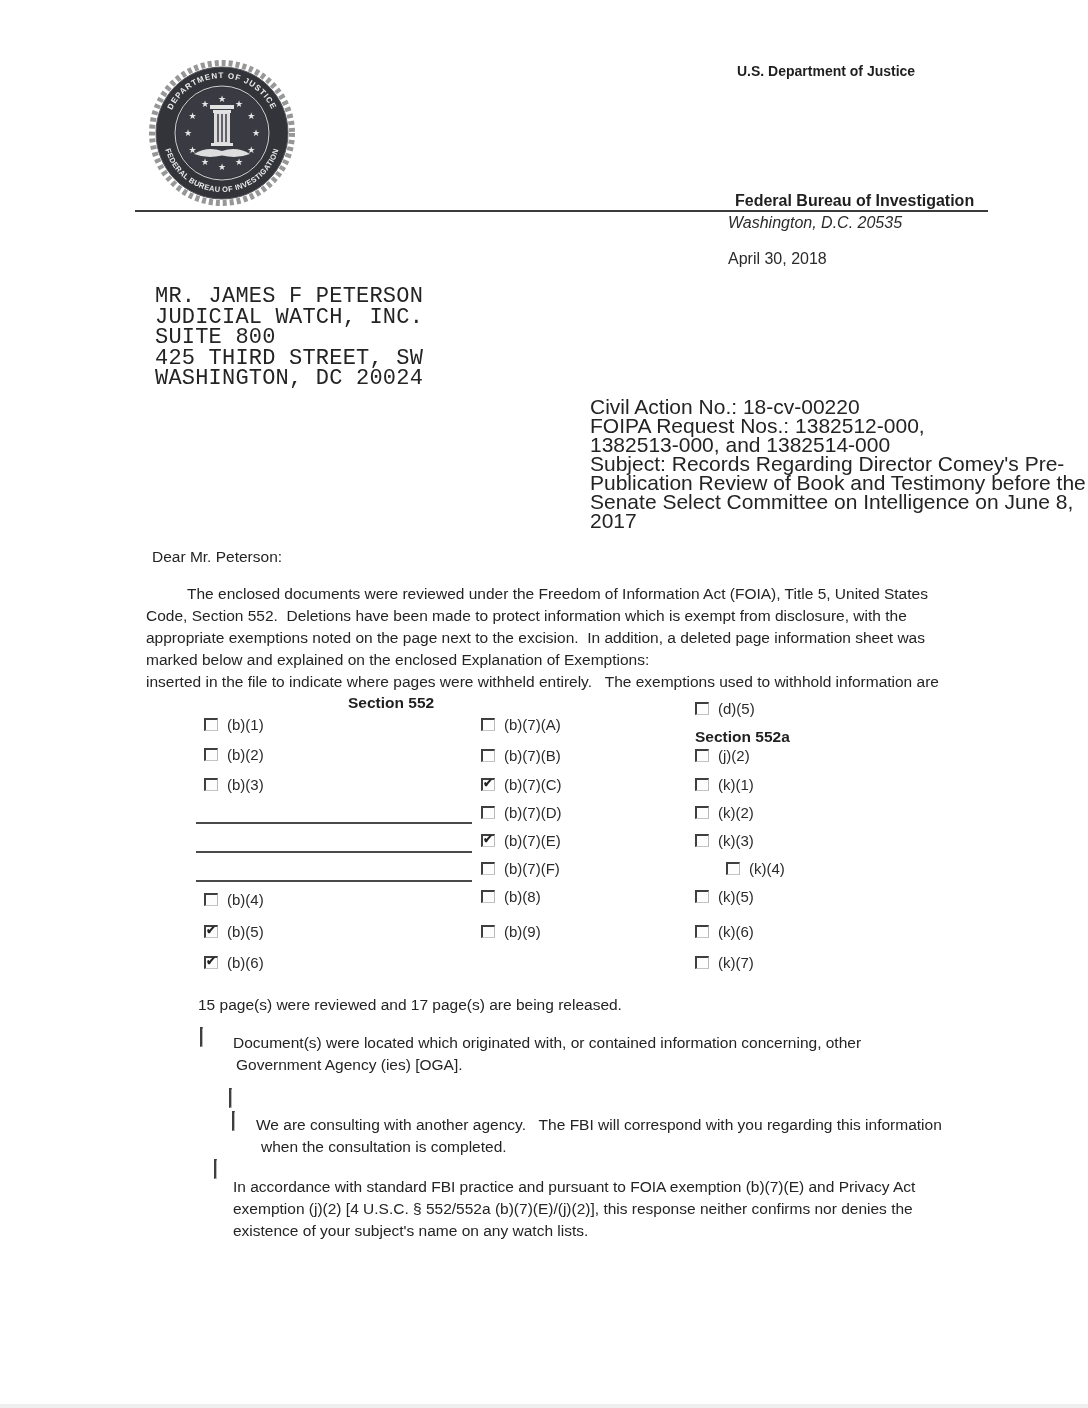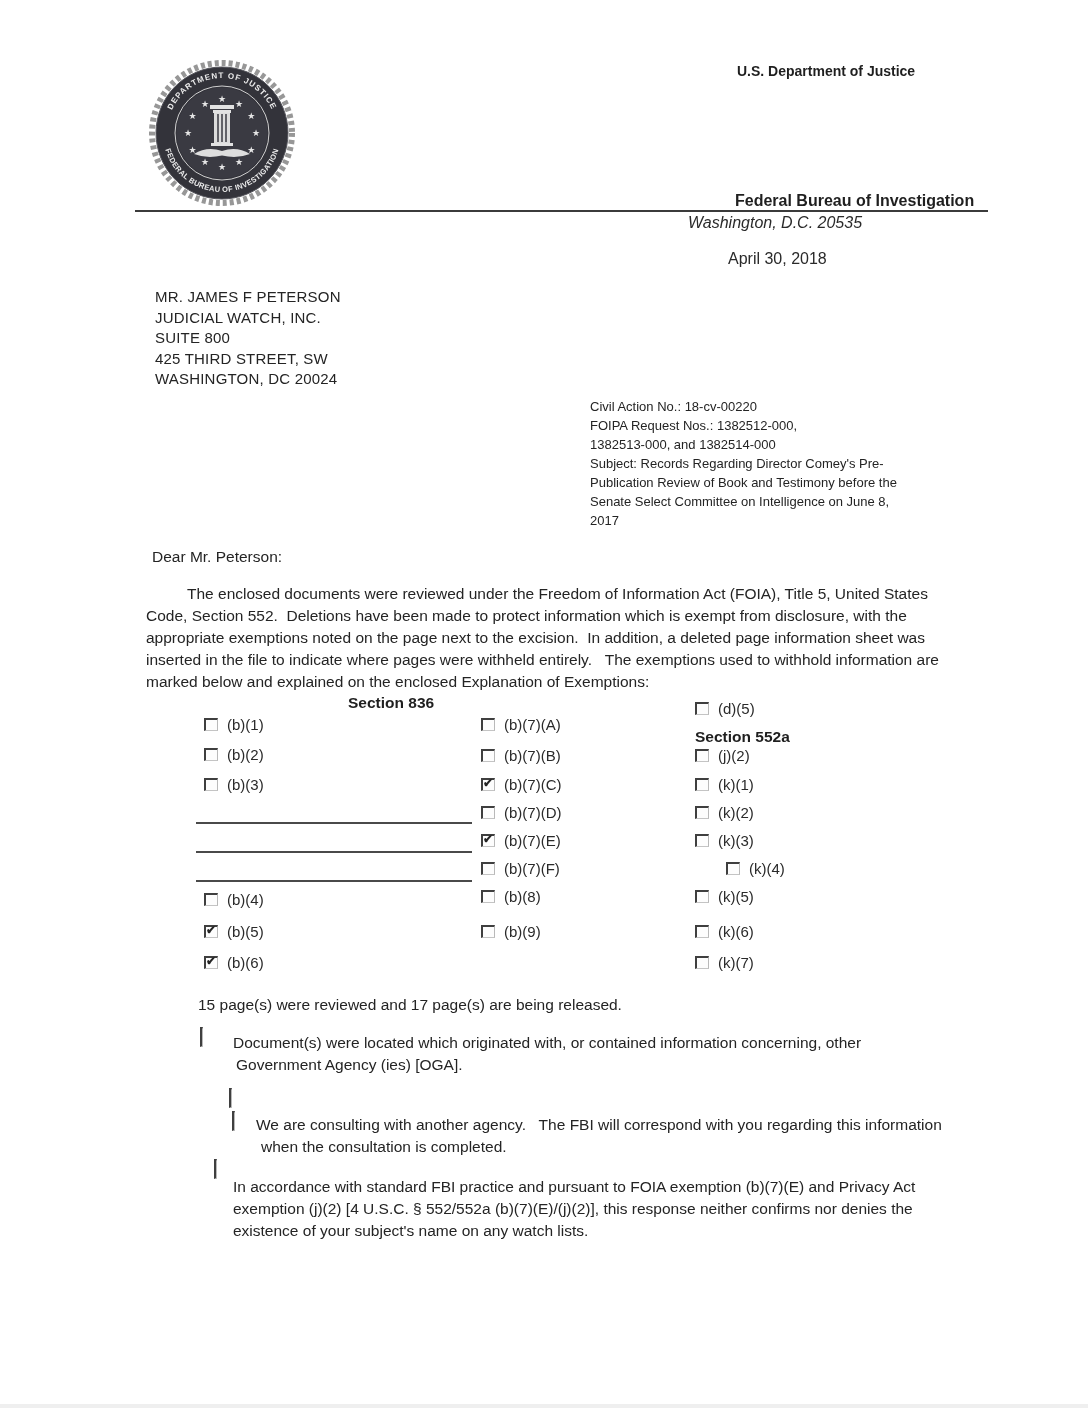--- a/index.html
+++ b/index.html
@@ -13,23 +13,23 @@
   }
   .abs{position:absolute;}
   .line{white-space:pre;}
   
   .doj{font-size:14px;font-weight:bold;color:#1f1f1f;}
   .fbi{font-size:16px;font-weight:bold;color:#1f1f1f;}
   .wash{font-size:16px;font-style:italic;color:#2a2a2a;}
   .date{font-size:16px;color:#2a2a2a;}
   .rule{height:2px;background:#3b3b3b;}
   
-  .addr{font-size:15px;line-height:20.5px;letter-spacing:0.2px;color:#242424;}
-  
-  .case{font-size:13px;line-height:19px;color:#242424;}
+  .addr{font-size:22px;line-height:20.5px;letter-spacing:0.2px;color:#242424;font-family:Liberation Mono, monospace;}
+  
+  .case{font-size:21px;line-height:19px;color:#242424;}
   
   .body-par{font-size:15.5px;line-height:22px;color:#242424;}
   .indent{padding-left:41px;}
   .salut{font-size:15.5px;color:#242424;}
   
   .sechead{font-size:15.5px;font-weight:bold;color:#1f1f1f;}
   .cbrow{position:absolute;display:flex;align-items:center;gap:9px;height:16px;}
   .cb{
     width:14px;height:13px;flex:none;position:relative;
     background:#fdfdfd;
@@ -95,21 +95,21 @@
       <line x1="79" y1="56" x2="79" y2="84" stroke="#3a3a42" stroke-width="1.5"></line>
       <rect x="64" y="85" width="22" height="3" fill="#e2e2e2"></rect>
       <path d="M47,96 Q60,88 75,93 Q90,88 103,96 Q90,101 75,97.5 Q60,101 47,96 Z" fill="#dedede"></path>
     </g>
   </svg>
 
   
   <div class="abs doj" style="left:737px;top:63px">U.S. Department of Justice</div>
   <div class="abs fbi" style="left:735px;top:192px">Federal Bureau of Investigation</div>
   <div class="abs rule" style="left:135px;top:210px;width:853px"></div>
-  <div class="abs wash" style="left:688px;top:214px">Washington, D.C. 20535</div>
+  <div class="abs wash" style="left:728px;top:214px">Washington, D.C. 20535</div>
   <div class="abs date" style="left:728px;top:250px">April 30, 2018</div>
 
   
   <div class="abs addr" style="left:155px;top:287px">
     <div class="line">MR. JAMES F PETERSON</div>
     <div class="line">JUDICIAL WATCH, INC.</div>
     <div class="line">SUITE 800</div>
     <div class="line">425 THIRD STREET, SW</div>
     <div class="line">WASHINGTON, DC 20024</div>
   </div>
@@ -126,26 +126,26 @@
   </div>
 
   
   <div class="abs salut" style="left:152px;top:548px">Dear Mr. Peterson:</div>
 
   
   <div class="abs body-par" style="left:146px;top:583px">
     <div class="line indent">The enclosed documents were reviewed under the Freedom of Information Act (FOIA), Title 5, United States</div>
     <div class="line">Code, Section 552.  Deletions have been made to protect information which is exempt from disclosure, with the</div>
     <div class="line">appropriate exemptions noted on the page next to the excision.  In addition, a deleted page information sheet was</div>
+    <div class="line">marked below and explained on the enclosed Explanation of Exemptions:</div>
     <div class="line">inserted in the file to indicate where pages were withheld entirely.   The exemptions used to withhold information are</div>
-    <div class="line">marked below and explained on the enclosed Explanation of Exemptions:</div>
-  </div>
-
-  
-  <div class="abs sechead" style="left:348px;top:694px">Section 836</div>
+  </div>
+
+  
+  <div class="abs sechead" style="left:348px;top:694px">Section 552</div>
   <div class="abs sechead" style="left:695px;top:728px">Section 552a</div>
 
   
   <div class="cbrow" style="left:204px;top:716px">
       <span class="cb"></span>
       <span class="cbl">(b)(1)</span>
     </div>
   <div class="cbrow" style="left:204px;top:746px">
       <span class="cb"></span>
       <span class="cbl">(b)(2)</span>

